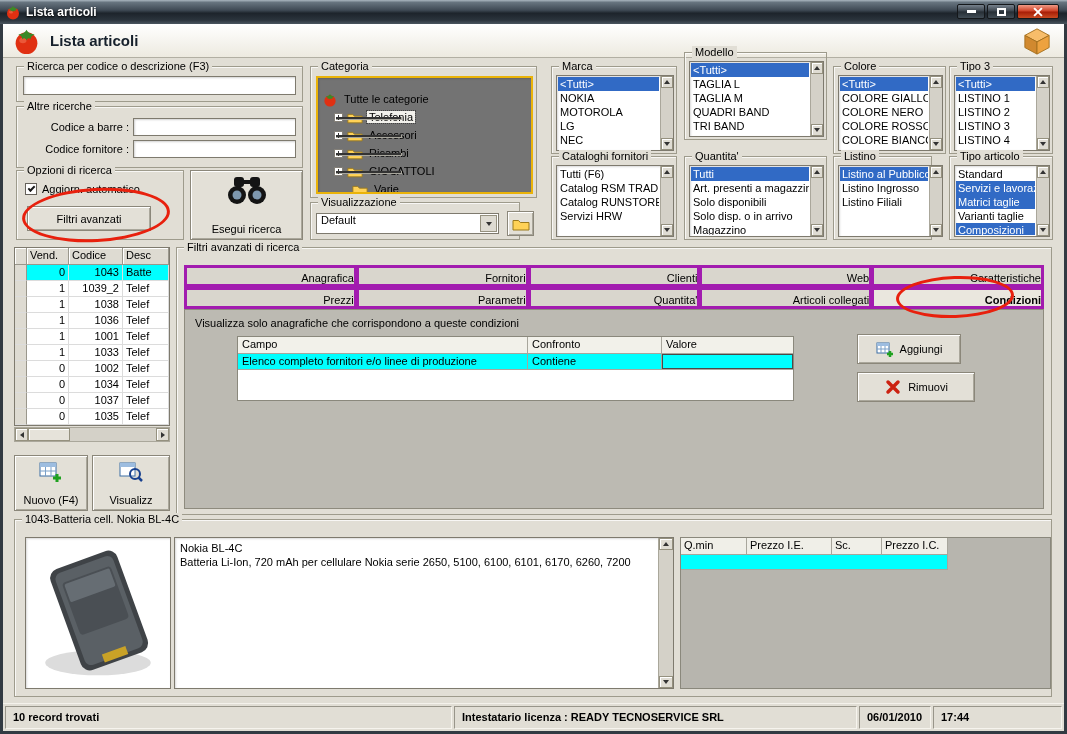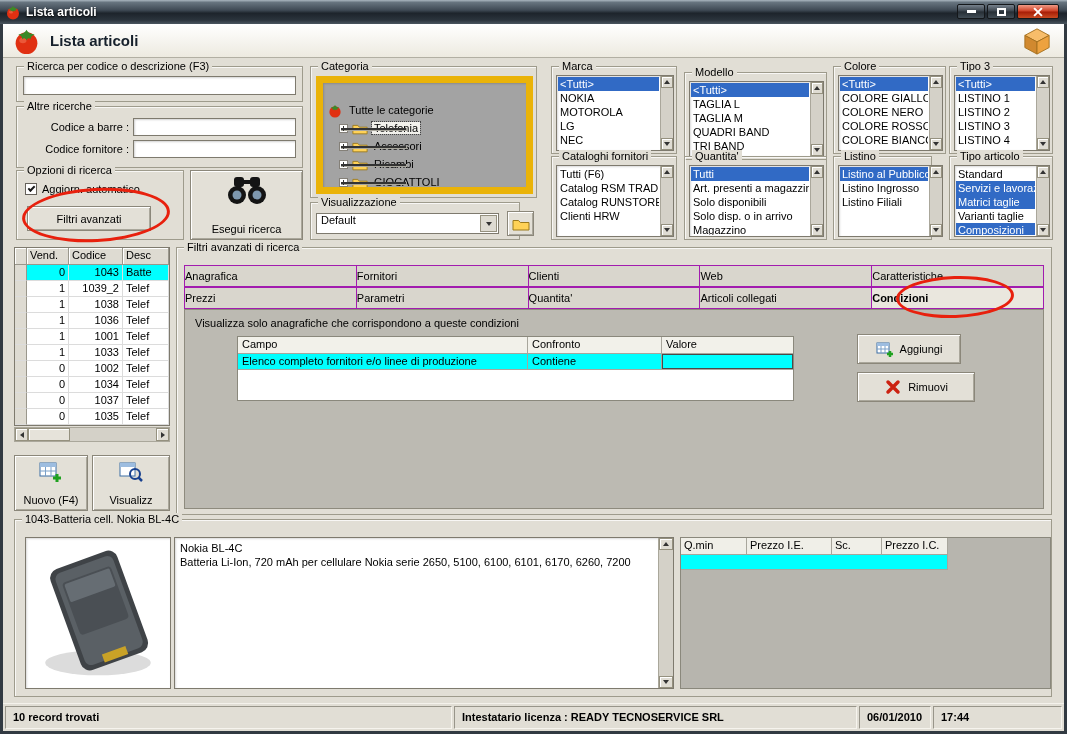--- a/index.html
+++ b/index.html
@@ -44,21 +44,21 @@
     box-shadow:inset 1px 1px 0 #fff,inset -1px -1px 0 #aaa79b;
     display:flex;align-items:center;justify-content:center;text-align:center;cursor:default}
   .btn-col{flex-direction:column;justify-content:space-between;padding:4px 2px}
 
   
   .cbwrap{position:absolute;display:flex;align-items:flex-end}
   .cb{width:12px;height:12px;background:#fff;border:1px solid #65615a;margin-right:5px;position:relative}
   .check{position:absolute;left:2px;top:2px;width:7px;height:4px;border-left:2px solid #1a1a1a;border-bottom:2px solid #1a1a1a;transform:rotate(-45deg)}
 
   
-  .tree{position:absolute;background:#a3a3a3;border:7px solid #eab308;box-shadow:inset 1px 1px 2px rgba(0,0,0,.15);overflow:hidden;padding-top:18px}
+  .tree{position:absolute;background:#737373;border:2px solid #eab308;box-shadow:inset 1px 1px 2px rgba(0,0,0,.15);overflow:hidden;padding-top:12px}
   .trow{height:18px;display:flex;align-items:center;white-space:nowrap}
   .ticon{width:16px;height:15px;margin-right:4px;flex:0 0 auto}
   .tlabel{padding:0 2px}
   .tlabel.focus{outline:1px dotted #444;background:#f2f1ec}
   .expbox{width:9px;height:9px;background:#fff;border:1px solid #848078;position:relative;margin-right:4px;flex:0 0 auto}
   .expbox i{position:absolute;background:#333}
   .expbox .ph{left:1px;right:1px;top:3px;height:1px}
 
   
   .combo{position:absolute;background:#fff;border:1px solid #7e7a6e;display:flex;padding-left:4px}
@@ -94,21 +94,21 @@
   .rc.c0{background:#dedbd2;border-right:1px solid #9a978c}
   .num{text-align:right}
   .rrow.sel .rc{background:#00FFFF}
   .rrow.sel .rc.c0{background:#dedbd2}
   .hscroll{position:absolute;background:#d4d1c8;border:1px solid #aaa79b}
   .hbtn{position:absolute;top:0;bottom:0;width:13px;background:#dfdcd3;border:1px solid #95917f;box-shadow:inset 1px 1px 0 #fff;display:flex;align-items:center;justify-content:center}
   .hthumb{position:absolute;top:0;bottom:0;left:13px;width:42px;background:#e6e3da;border:1px solid #95917f;box-shadow:inset 1px 1px 0 #fff}
 
   
   .tabrow{position:absolute;display:flex;height:22px}
-  .tab{flex:1;height:22px;line-height:20px;text-align:left;background:#d9d6cd;border:1px solid #a21caf;margin-left:-1px;overflow:hidden;white-space:nowrap}
+  .tab{flex:1;height:22px;line-height:20px;text-align:right;background:#d9d6cd;border:3px solid #a21caf;margin-left:-1px;overflow:hidden;white-space:nowrap}
   .tab:first-of-type{margin-left:0}
   .tab.sel{background:#eae7de;font-weight:bold}
   .tabpanel{position:absolute;background:#bcbab2;border:1px solid #8e8b7e}
   .panel-desc{position:absolute;left:10px;top:7px;white-space:nowrap}
 
   .condgrid{position:absolute;border:1px solid #8a887c;background:#fff}
   .cg-row{display:flex}
   .cg{padding:1px 4px;overflow:hidden;white-space:nowrap;border-right:1px solid #a8a69c;border-bottom:1px solid #a8a69c}
   .c-campo{width:290px;flex:0 0 auto}
   .c-conf{width:134px;flex:0 0 auto}
@@ -314,21 +314,21 @@
         <span class="sbtn top">
             <i class="tri-up"></i>
           </span>
         <span class="sbtn bot">
             <i class="tri-down"></i>
           </span>
       </div>
     </div>
   </div>
 
-  <div class="group" style="left:684px;top:72px;width:143px;height:88px">
+  <div class="group" style="left:684px;top:52px;width:143px;height:88px">
     <span class="glabel">Modello</span>
     <div class="listbox" style="left:4px;top:8px;width:135px;height:76px">
       <div class="litems">
 
       <div class="litem sel">&lt;Tutti&gt;</div>
           <div class="litem">TAGLIA L</div>
           <div class="litem">TAGLIA M</div>
           <div class="litem">QUADRI BAND</div>
           <div class="litem">TRI BAND</div>
         </div>
@@ -388,21 +388,21 @@
   </div>
 
   <div class="group" style="left:551px;top:156px;width:126px;height:84px">
     <span class="glabel">Cataloghi fornitori</span>
     <div class="listbox" style="left:4px;top:8px;width:118px;height:72px">
       <div class="litems">
 
       <div class="litem">Tutti (F6)</div>
           <div class="litem">Catalog RSM TRADE</div>
           <div class="litem">Catalog RUNSTORE</div>
-          <div class="litem">Clienti HRW</div>
+          <div class="litem">Servizi HRW</div>
         </div>
       <div class="vscroll">
         <span class="sbtn top">
             <i class="tri-up"></i>
           </span>
         <span class="sbtn bot">
             <i class="tri-down"></i>
           </span>
       </div>
     </div>

